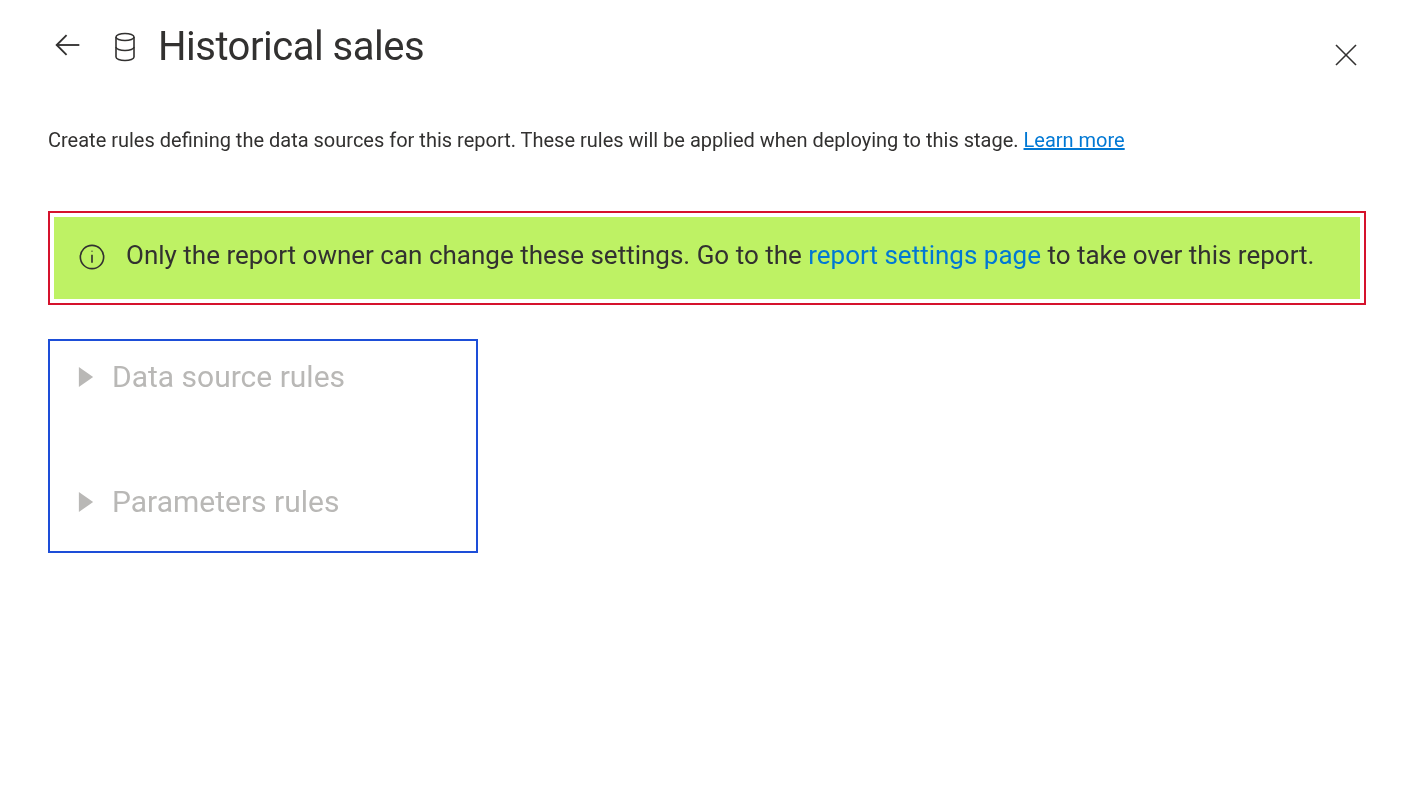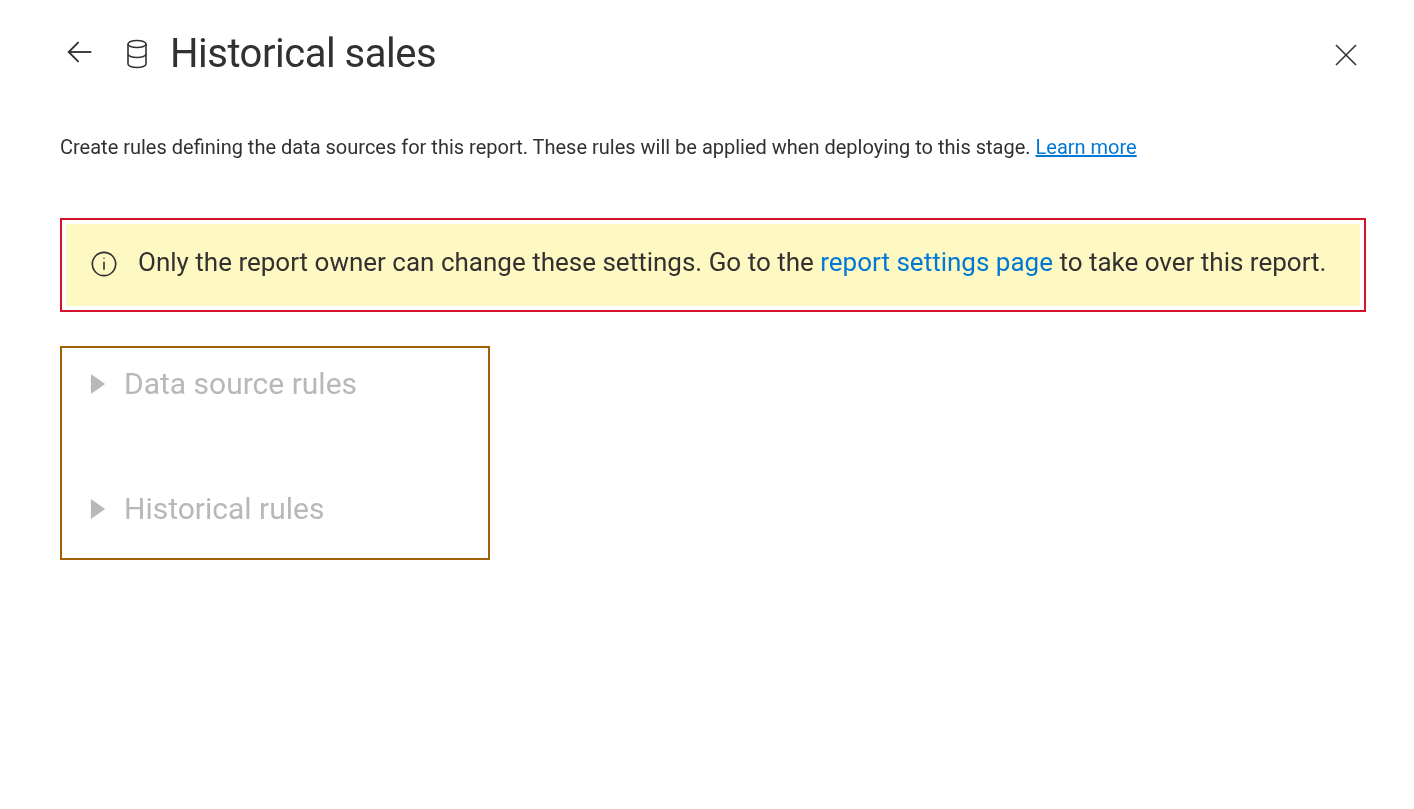--- a/index.html
+++ b/index.html
@@ -9,22 +9,21 @@
     }
     body {
       font-family: "Segoe UI", -apple-system, BlinkMacSystemFont, Roboto, Helvetica, Arial, sans-serif;
       background: #ffffff;
       color: #323130;
       width: 1414px;
       height: 809px;
       position: relative;
     }
     .panel {
-      padding: 30px 48px;
-      margin-left: 12px;
+      padding: 23px 48px;
     }
     .header-row {
       display: flex;
       align-items: center;
       gap: 24px;
       margin-bottom: 56px;
     }
     .back-btn {
       display: inline-flex;
       align-items: center;
@@ -80,21 +79,21 @@
     .description a {
       color: #0078d4;
       text-decoration: underline;
     }
     .info-banner-wrap {
       border: 2px solid #d5122c;
       padding: 4px;
       margin-bottom: 34px;
     }
     .info-banner {
-      background: #fef9c3;
+      background: #bef264;
       display: flex;
       align-items: flex-start;
       gap: 20px;
       padding: 20px 24px 24px 24px;
     }
     .info-icon {
       flex: 0 0 auto;
       margin-top: 6px;
       color: #323130;
     }
@@ -102,21 +101,21 @@
       font-size: 26px;
       font-weight: 400;
       color: #323130;
       line-height: 1.45;
     }
     .info-text a {
       color: #0078d4;
       text-decoration: none;
     }
     .rules-wrap {
-      border: 2px solid #a16207;
+      border: 2px solid #1d4ed8;
       width: 430px;
       padding: 18px 28px 32px 28px;
       display: flex;
       flex-direction: column;
       gap: 90px;
     }
     .rule-section {
       display: flex;
       align-items: center;
       gap: 18px;
@@ -196,17 +195,17 @@
         </svg>
       </span>
       <span class="rule-label">Data source rules</span>
     </div>
     <div class="rule-section">
       <span class="caret-icon">
         <svg width="16" height="20" viewBox="0 0 10 14">
           <polygon points="0,0 10,7 0,14" fill="currentColor"></polygon>
         </svg>
       </span>
-      <span class="rule-label">Historical rules</span>
+      <span class="rule-label">Parameters rules</span>
     </div>
   </div>
 
 </div>
 
 </body></html>

